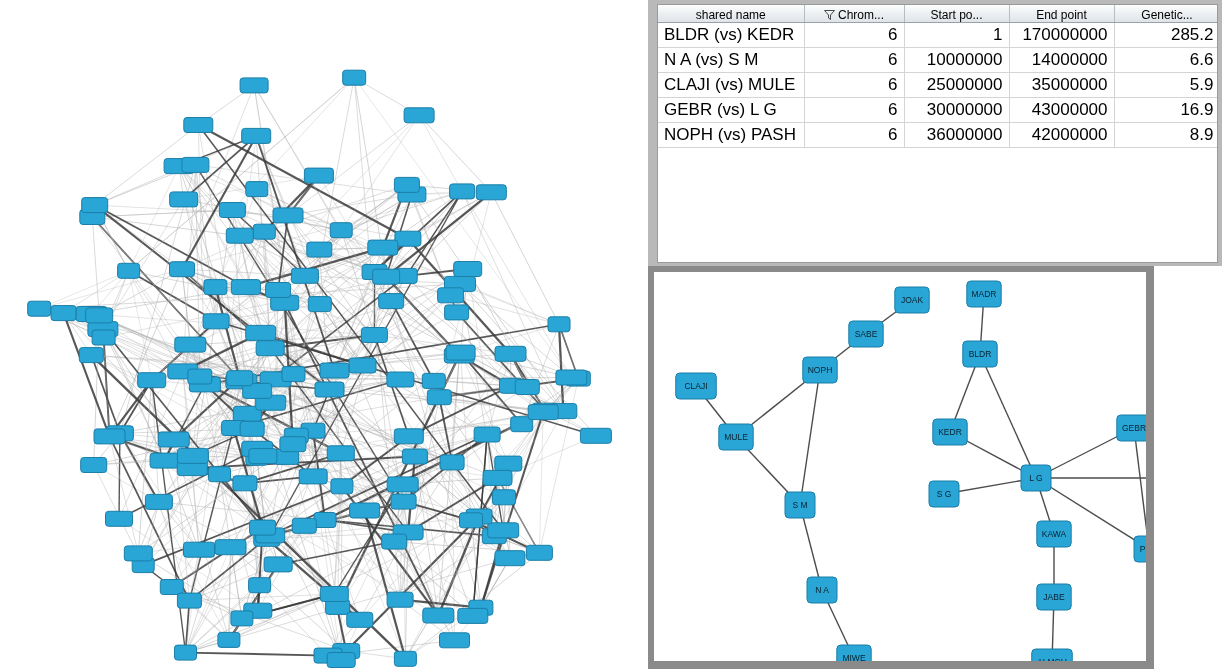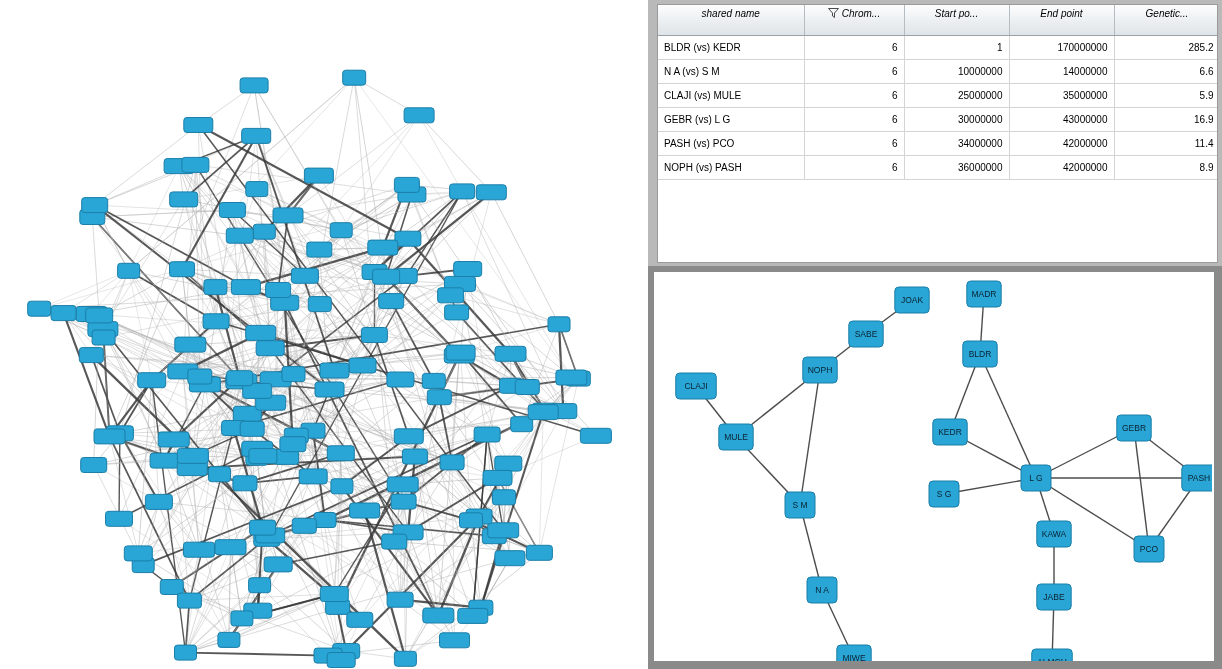--- a/index.html
+++ b/index.html
@@ -51,36 +51,35 @@
     width: 100%;
     table-layout: fixed;
     font-size: 13.5px;
     color: #000;
   }
   table.grid th {
     background: linear-gradient(to bottom, #fdfdfd 0%, #eef1f3 45%, #dfe4e8 100%);
     border-right: 1px solid #b5bcc2;
     border-bottom: 1px solid #9aa1a8;
     font-weight: normal;
-    font-size: 10px;
-    padding: 3px 6px 16px 6px;
+    font-size: 12px;
+    padding: 3px 6px 0 6px;
     text-align: center;
     white-space: nowrap;
     overflow: hidden;
     position: relative;
-    font-style: italic;
   }
   table.grid th.col-name { text-align: center; }
   table.grid td {
     border-right: 1px solid #d4d4d4;
     border-bottom: 1px solid #d4d4d4;
     padding: 2px 6px 2px 6px;
     white-space: nowrap;
     overflow: hidden;
-    font-size: 10px;
+    font-size: 17px;
     height: 19px;
   }
   td.left { text-align: left; }
   td.right { text-align: right; }
   .filter-icon {
     display: inline-block;
     width: 11px;
     height: 10px;
     vertical-align: -1px;
     margin-right: 3px;
@@ -89,21 +88,21 @@
   .colw2 { width: 100px; }
   .colw3 { width: 105px; }
   .colw4 { width: 105px; }
   .colw5 { width: 106px; }
 
   
   #network-small {
     position: absolute;
     left: 648px;
     top: 266px;
-    width: 574px;
+    width: 506px;
     height: 403px;
     background: #8a8a8a;
     box-sizing: border-box;
     padding: 6px 8px 8px 6px;
   }
   #network-small-inner {
     width: 100%;
     height: 100%;
     background: #ffffff;
     box-sizing: border-box;
@@ -1156,27 +1155,20 @@
             <td class="right">5.9</td>
           </tr>
           <tr>
             <td class="left">GEBR (vs) L G</td>
             <td class="right">6</td>
             <td class="right">30000000</td>
             <td class="right">43000000</td>
             <td class="right">16.9</td>
           </tr>
           <tr>
-            <td class="left">PASH (vs) PCO</td>
-            <td class="right">6</td>
-            <td class="right">34000000</td>
-            <td class="right">42000000</td>
-            <td class="right">11.4</td>
-          </tr>
-          <tr>
             <td class="left">NOPH (vs) PASH</td>
             <td class="right">6</td>
             <td class="right">36000000</td>
             <td class="right">42000000</td>
             <td class="right">8.9</td>
           </tr>
         </tbody>
     </table>
   </div>
 </div>

